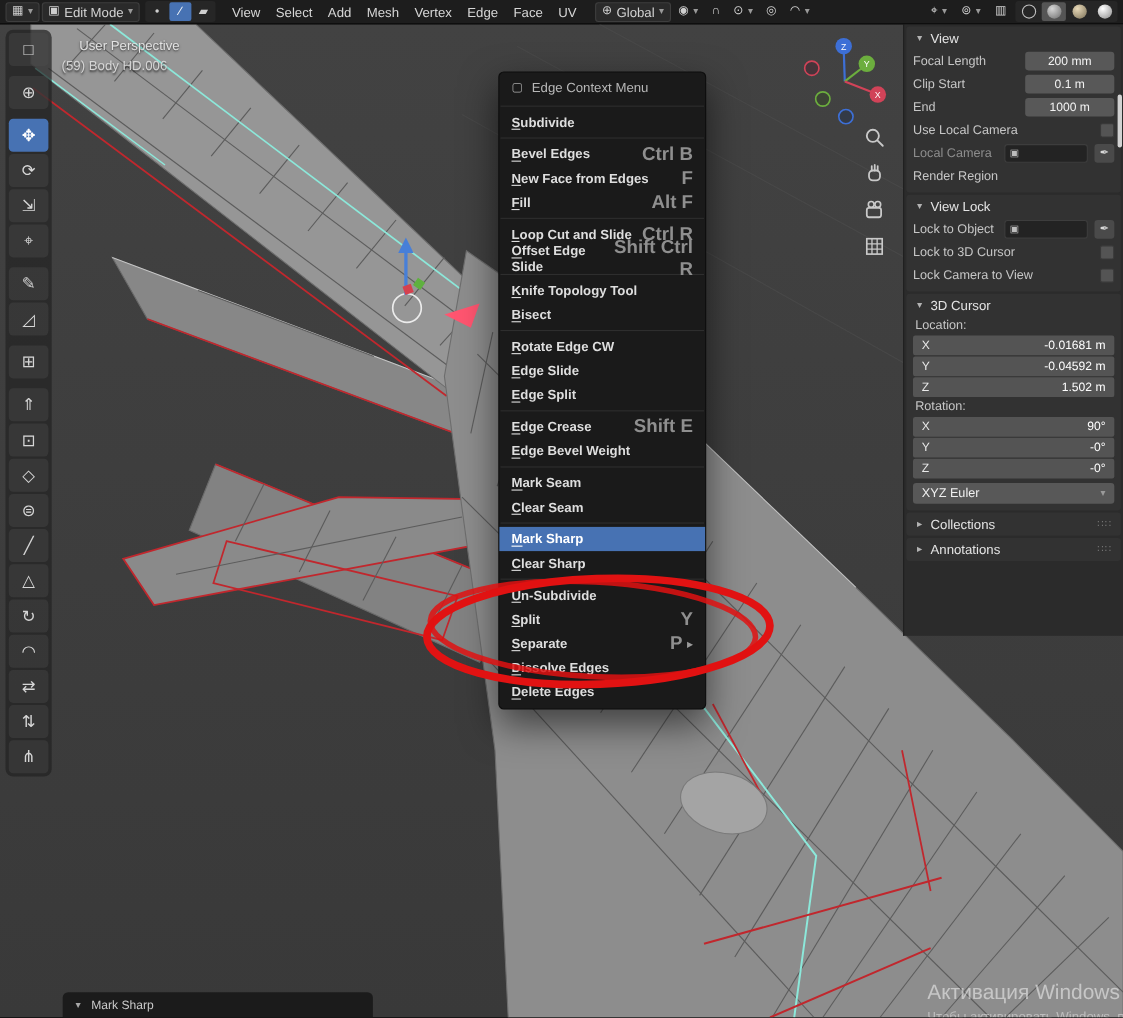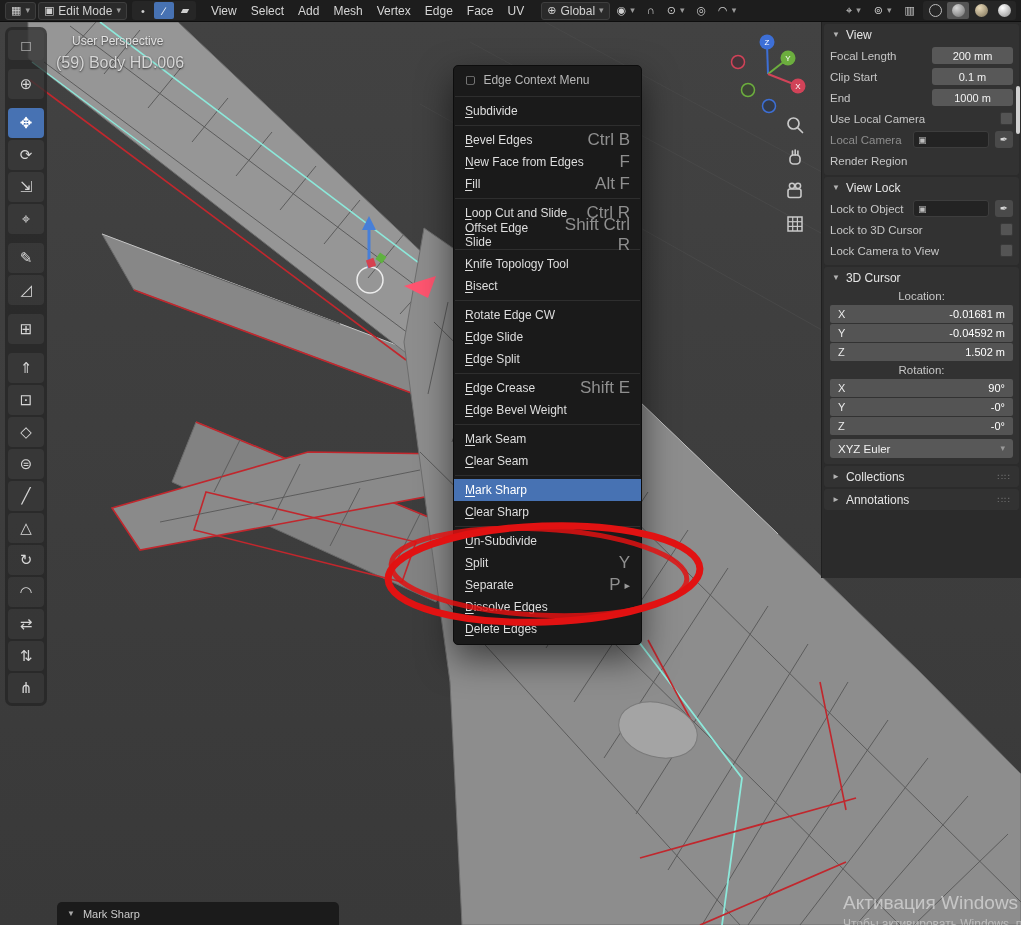--- a/index.html
+++ b/index.html
@@ -29,21 +29,21 @@
   .sphere { width:13px; height:13px; border-radius:50%;
             background:radial-gradient(circle at 35% 30%, #d6d6d6, #6b6b6b); }
   .sphere.wire { background:none; border:1.5px solid #bdbdbd; }
   .sphere.mat  { background:radial-gradient(circle at 35% 30%, #e8d9b8, #7a6f56); }
   .sphere.rend { background:radial-gradient(circle at 35% 30%, #ffffff, #8a8a8a); }
 
   
   #scene { position:absolute; left:0; top:22px; width:1021px; height:903px; z-index:0; }
   #vp-label { position:absolute; left:72px; top:32px; z-index:20; color:#e3e3e3;
               text-shadow:0 1px 2px rgba(0,0,0,.7); line-height:1.55; font-size:12px; }
-  #vp-label .l2 { color:#d6d6d6; font-size:16px; }
+  #vp-label .l2 { color:#d6d6d6; font-size:12px; }
 
   
   #toolbox { position:absolute; left:5px; top:27px; width:42px; z-index:30;
              display:flex; flex-direction:column; gap:2px; background:rgba(34,34,34,.72);
              padding:3px; border-radius:7px; }
   .tool { height:30px; border-radius:4px; display:flex; align-items:center; justify-content:center;
           font-size:15px; color:#d6d6d6; background:rgba(80,80,80,.35); }
   .tool.gap { margin-top:7px; }
   .tool.active { background:#4772b3; color:#fff; }
 
@@ -53,21 +53,21 @@
               display:flex; flex-direction:column; gap:7px; }
   .viewbtn { width:26px; height:26px; display:flex; align-items:center; justify-content:center; border-radius:13px; }
 
   
   #ctx { position:absolute; left:453px; top:65px; width:189px; z-index:60;
          background:#1a1a1a; border:1px solid #0d0d0d; border-radius:5px;
          box-shadow:0 14px 34px rgba(0,0,0,.55); padding-bottom:4px; }
   .ctx-head { display:flex; align-items:center; gap:8px; height:27px; padding:0 11px; color:#b7b7b7; }
   .ctx-head .hicon { font-size:11px; color:#a8a8a8; }
   .ctx-sep { height:1px; background:#2e2e2e; margin:3px 1px; }
-  .ctx-item { display:flex; align-items:center; height:22px; padding:0 11px; color:#dedede; font-size:12px; }
+  .ctx-item { display:flex; align-items:center; height:22px; padding:0 11px; color:#dedede; font-size:12px;font-weight:bold; }
   .ctx-item u { text-decoration:underline; text-underline-offset:2px; }
   .ctx-item .sc { margin-left:auto; color:#8f8f8f; font-size:17px;text-align:right; }
   .ctx-item .subarrow { color:#9a9a9a; margin-left:4px; font-size:11px; }
   .ctx-item.sel { background:#4772b3; color:#fff; }
 
   
   #annot { position:absolute; left:380px; top:518px; z-index:70; pointer-events:none; }
 
   
   #sidebar { position:absolute; top:22px; right:0; width:200px; height:556px; background:#2b2b2b;
@@ -80,21 +80,21 @@
   .prow { display:flex; align-items:center; gap:6px; height:21px; padding:0 6px; }
   .plabel { flex:1; text-align:left; color:#c6c6c6; }
   .plabel.dim { color:#8d8d8d; }
   .pfield { width:81px; height:17px; background:#585858; border-radius:3px; color:#f2f2f2;
             display:flex; align-items:center; justify-content:center; font-size:11px; }
   .cbox { width:13px; height:13px; background:#545454; border:1px solid #393939; border-radius:2px; }
   .objfield { width:76px; height:17px; background:#232323; border:1px solid #3d3d3d; border-radius:3px;
               display:flex; align-items:center; gap:4px; padding:0 4px; color:#bdbdbd; font-size:9px; }
   .eyedrop { width:18px; height:17px; background:#4a4a4a; border-radius:3px; display:flex;
              align-items:center; justify-content:center; font-size:10px; color:#d8d8d8; }
-  .sublabel { padding:2px 8px; color:#c6c6c6;text-align:center; }
+  .sublabel { padding:2px 8px; color:#c6c6c6; }
   .axrow { display:flex; align-items:center; height:18px; background:#545454; border-radius:2px;
            margin:1px 6px; padding:0 8px; font-size:11px; }
   .axrow .ax { color:#eaeaea; width:14px; }
   .axrow .val { margin-left:auto; color:#fff; }
   .ddrow { display:flex; align-items:center; height:19px; background:#585858; border-radius:3px;
            margin:4px 6px 2px; padding:4px 8px; color:#f0f0f0; }
   .ddrow .chev { margin-left:auto; }
   #sb-scroll { position:absolute; right:1px; top:64px; width:4px; height:48px; background:#d2d2d2; border-radius:2px; }
 
   

